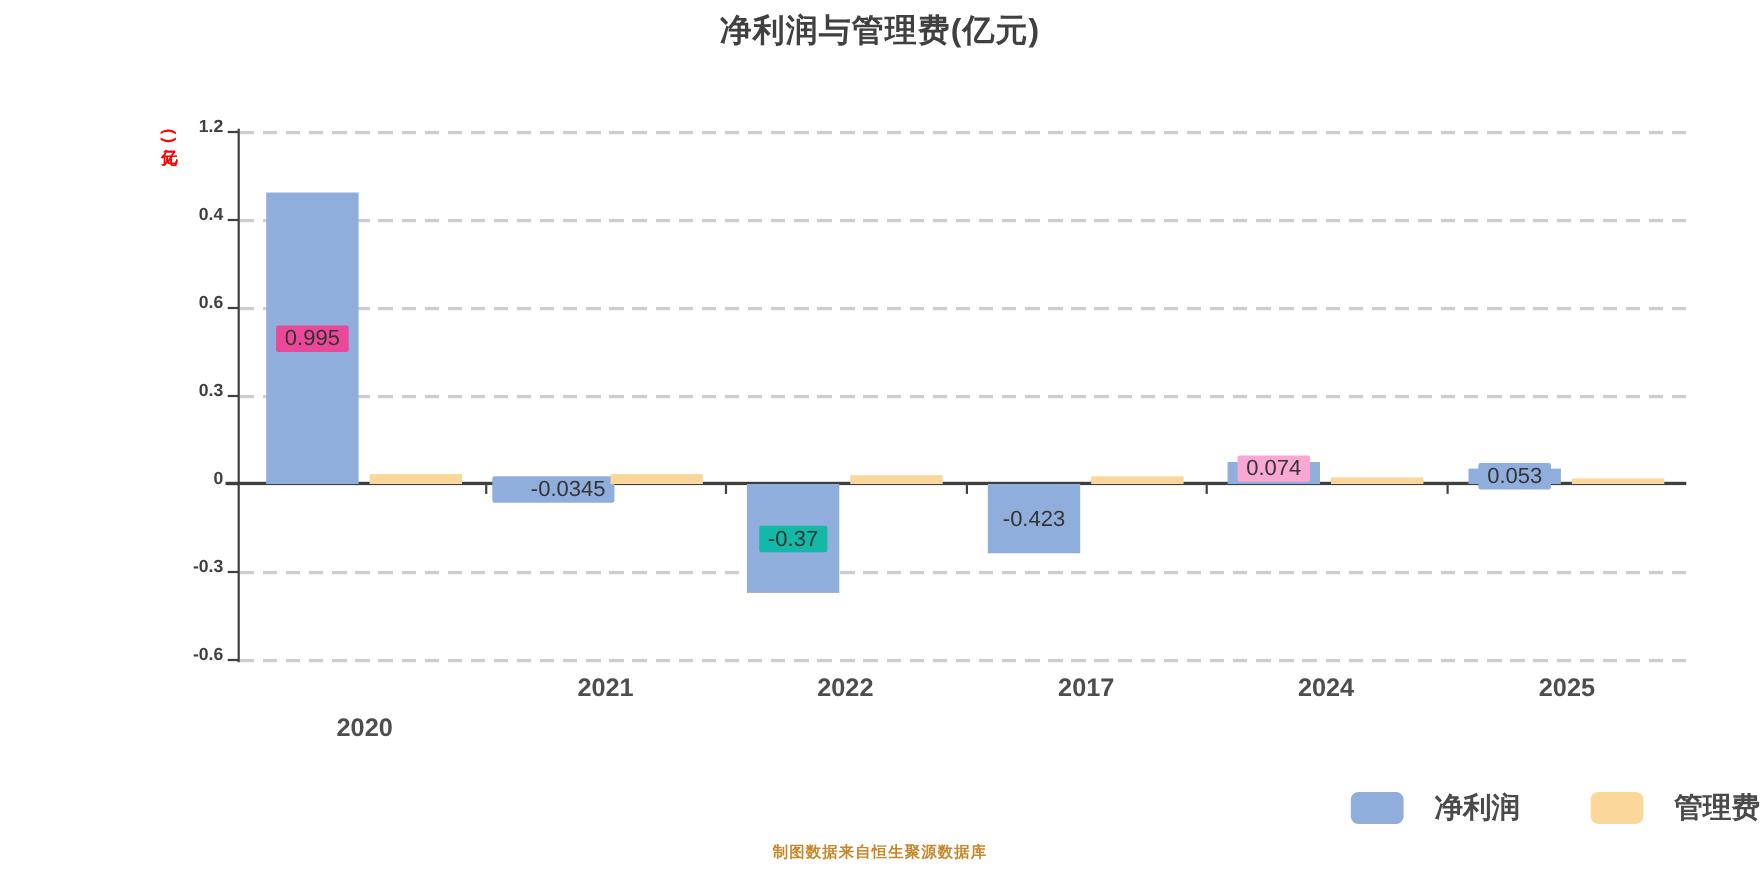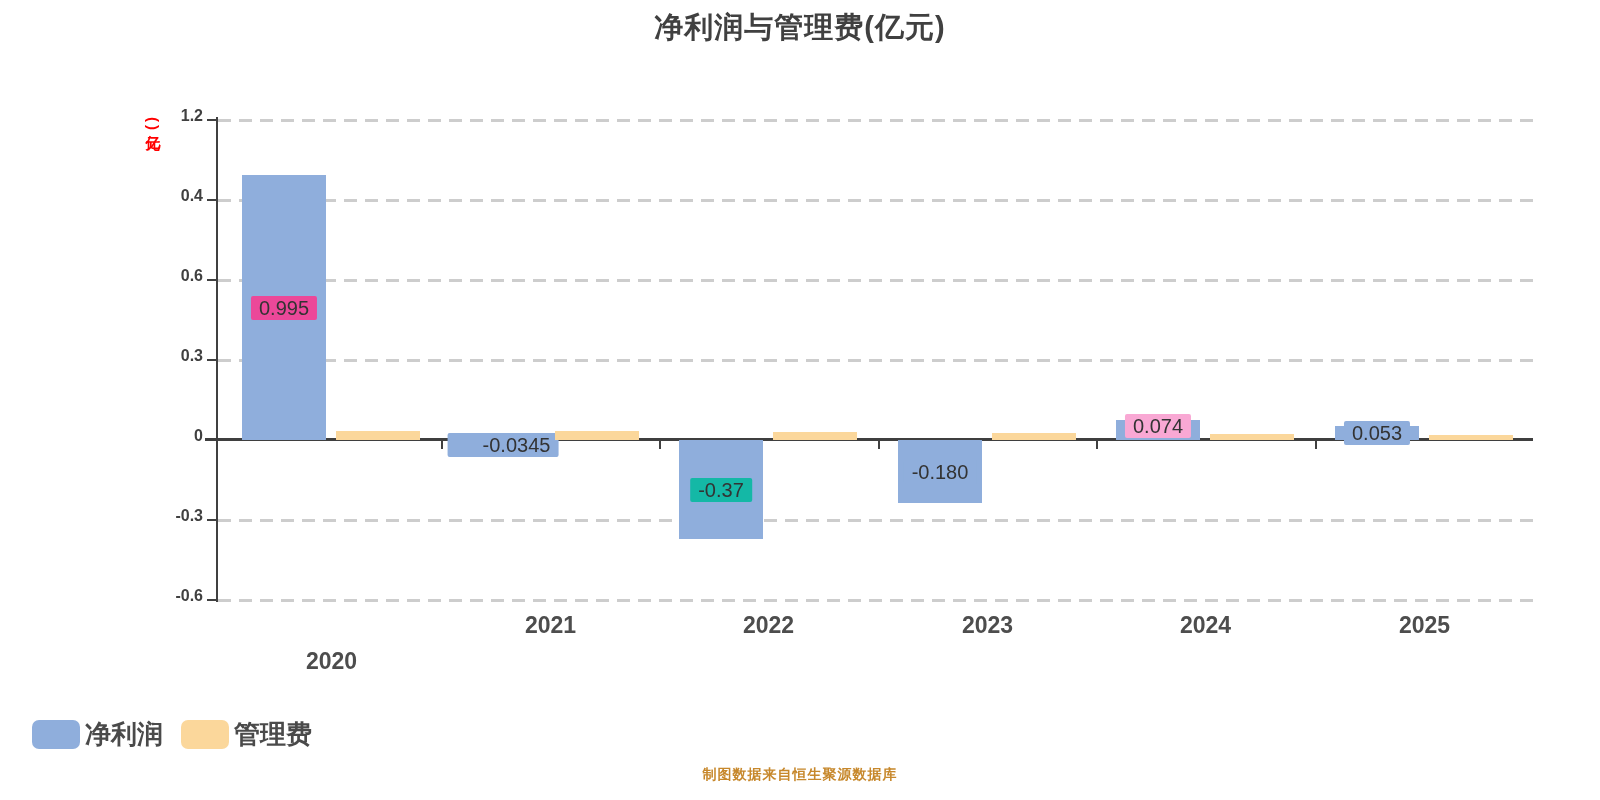--- a/index.html
+++ b/index.html
@@ -34,21 +34,21 @@
     font-size:23px;font-weight:600;color:#4d4d4d;
   }
   .bar{position:absolute;}
   .bar-label{
     position:absolute;transform:translate(-50%,-50%);
     font-size:20px;font-weight:500;color:#333333;
     padding:1px 8px;border-radius:2px;white-space:nowrap;line-height:22px;
   }
   #legend{
     position:absolute;left:0;right:0;top:716px;height:36px;
-    display:flex;justify-content:flex-start;align-items:center;gap:5px;margin-left:32px;
+    display:flex;justify-content:flex-end;align-items:center;gap:28px;margin-left:32px;
   }
   .legend-swatch{width:48px;height:29px;border-radius:7px;}
   .legend-label{font-size:26px;font-weight:700;color:#4a4a4a;}
   .legend-gap{width:8px;}
   #footer{
     position:absolute;left:0;right:0;top:766px;text-align:center;
     font-size:14px;font-weight:700;color:#c7882c;letter-spacing:1px;
   }
 </style>
 </head>
@@ -79,33 +79,33 @@
     <div class="ytick" style="left: 207px; top: 599.002px;"></div>
     <div class="ytick-label" style="left: 141px; top: 587.002px;">-0.6</div>
     <div class="yaxis-line" style="left: 216px; top: 117px; height: 485px;"></div>
     <div class="zero-line" style="left: 205px; width: 1328px; top: 438px;"></div>
     <div class="xtick-label" style="left: 222px; width: 219px; top: 612px; margin-top: 36px;">2020</div>
     <div class="xtick" style="left: 441px; top: 441px;"></div>
     <div class="xtick-label" style="left: 441px; width: 219px; top: 612px;">2021</div>
     <div class="xtick" style="left: 659px; top: 441px;"></div>
     <div class="xtick-label" style="left: 659px; width: 219px; top: 612px;">2022</div>
     <div class="xtick" style="left: 878px; top: 441px;"></div>
-    <div class="xtick-label" style="left: 878px; width: 219px; top: 612px;">2023</div>
+    <div class="xtick-label" style="left: 878px; width: 219px; top: 612px;">2017</div>
     <div class="xtick" style="left: 1096px; top: 441px;"></div>
     <div class="xtick-label" style="left: 1096px; width: 219px; top: 612px;">2024</div>
     <div class="xtick" style="left: 1315px; top: 441px;"></div>
     <div class="xtick-label" style="left: 1315px; width: 219px; top: 612px;">2025</div>
     <div class="bar" style="left: 242px; top: 175px; width: 84px; height: 265px; background-color: rgb(143, 174, 220);"></div>
     <div class="bar-label" style="left: 284px; top: 308px; background-color: #ec4899; color: rgb(51, 51, 51);">0.995</div>
     <div class="bar" style="left: 461px; top: 440px; width: 84px; height: 9px; background-color: rgb(143, 174, 220);"></div>
     <div class="bar-label" style="left: 503px; top: 445px; background-color: rgb(143, 174, 220); color: rgb(51, 51, 51); padding-left: 35px;">-0.0345</div>
     <div class="bar" style="left: 679px; top: 440px; width: 84px; height: 99px; background-color: rgb(143, 174, 220);"></div>
     <div class="bar-label" style="left: 721px; top: 490px; background-color: #14b8a6; color: rgb(51, 51, 51);">-0.37</div>
     <div class="bar" style="left: 898px; top: 440px; width: 84px; height: 63px; background-color: rgb(143, 174, 220);"></div>
-    <div class="bar-label" style="left: 940px; top: 472px; background-color: rgb(143, 174, 220); color: rgb(51, 51, 51);">-0.180</div>
+    <div class="bar-label" style="left: 940px; top: 472px; background-color: rgb(143, 174, 220); color: rgb(51, 51, 51);">-0.423</div>
     <div class="bar" style="left: 1116px; top: 420px; width: 84px; height: 20px; background-color: rgb(143, 174, 220);"></div>
     <div class="bar-label" style="left: 1158px; top: 426px; background-color: #f9a8d4; color: rgb(51, 51, 51);">0.074</div>
     <div class="bar" style="left: 1335px; top: 426px; width: 84px; height: 14px; background-color: rgb(143, 174, 220);"></div>
     <div class="bar-label" style="left: 1377px; top: 433px; background-color: rgb(143, 174, 220); color: rgb(51, 51, 51);">0.053</div>
     <div class="bar" style="left: 336px; top: 431px; width: 84px; height: 9px; background-color: rgb(251, 215, 155);"></div>
     <div class="bar" style="left: 555px; top: 431px; width: 84px; height: 9px; background-color: rgb(251, 215, 155);"></div>
     <div class="bar" style="left: 773px; top: 432px; width: 84px; height: 8px; background-color: rgb(251, 215, 155);"></div>
     <div class="bar" style="left: 992px; top: 433px; width: 84px; height: 7px; background-color: rgb(251, 215, 155);"></div>
     <div class="bar" style="left: 1210px; top: 434px; width: 84px; height: 6px; background-color: rgb(251, 215, 155);"></div>
     <div class="bar" style="left: 1429px; top: 435px; width: 84px; height: 5px; background-color: rgb(251, 215, 155);"></div>

